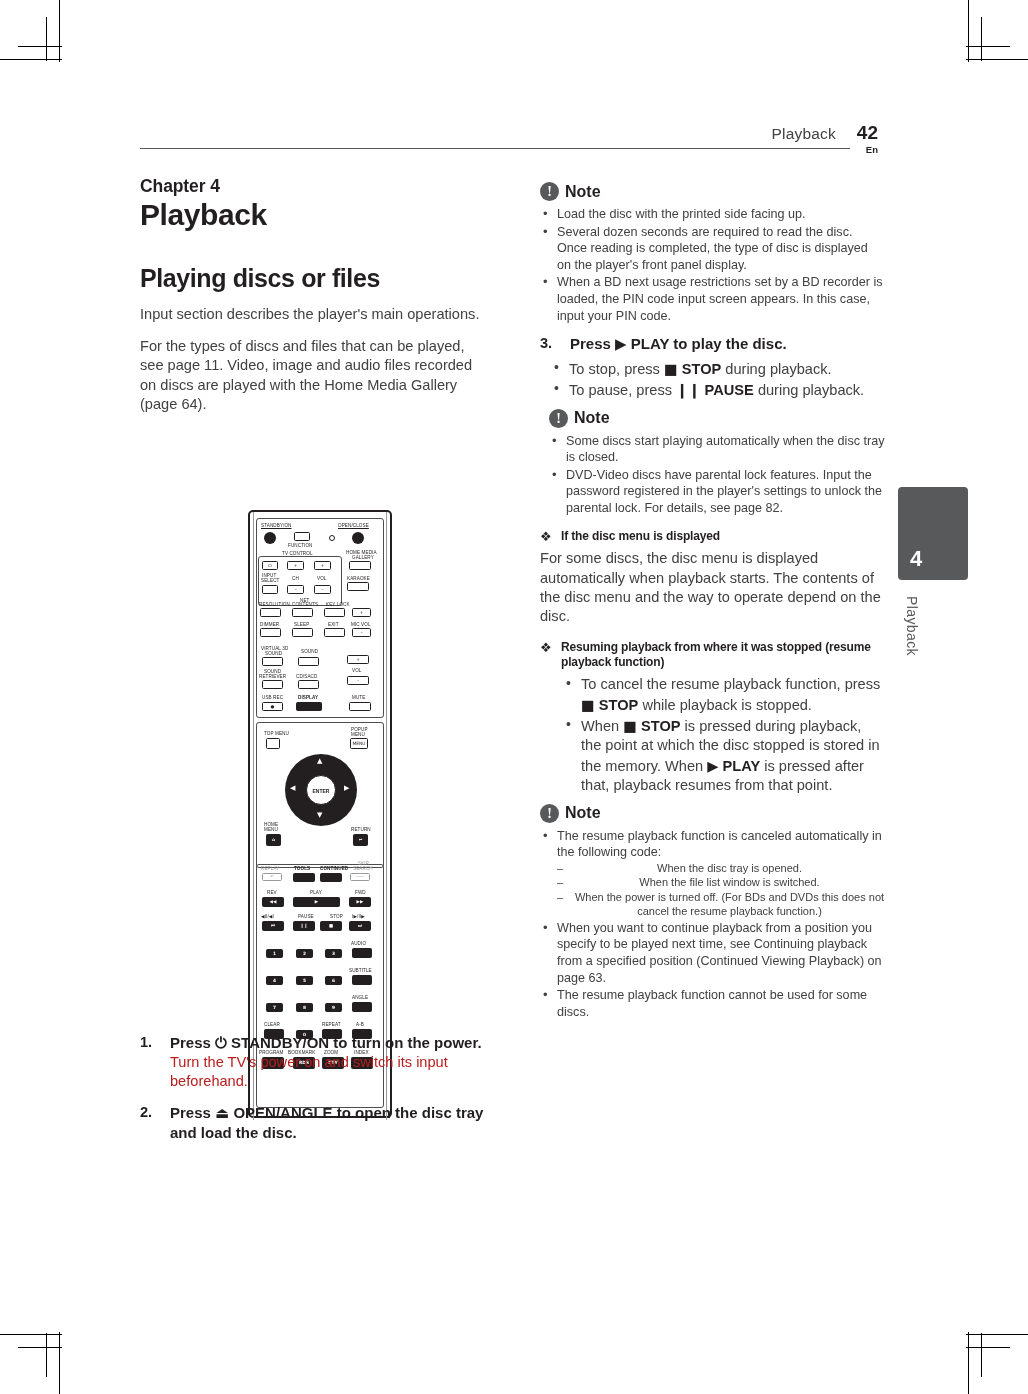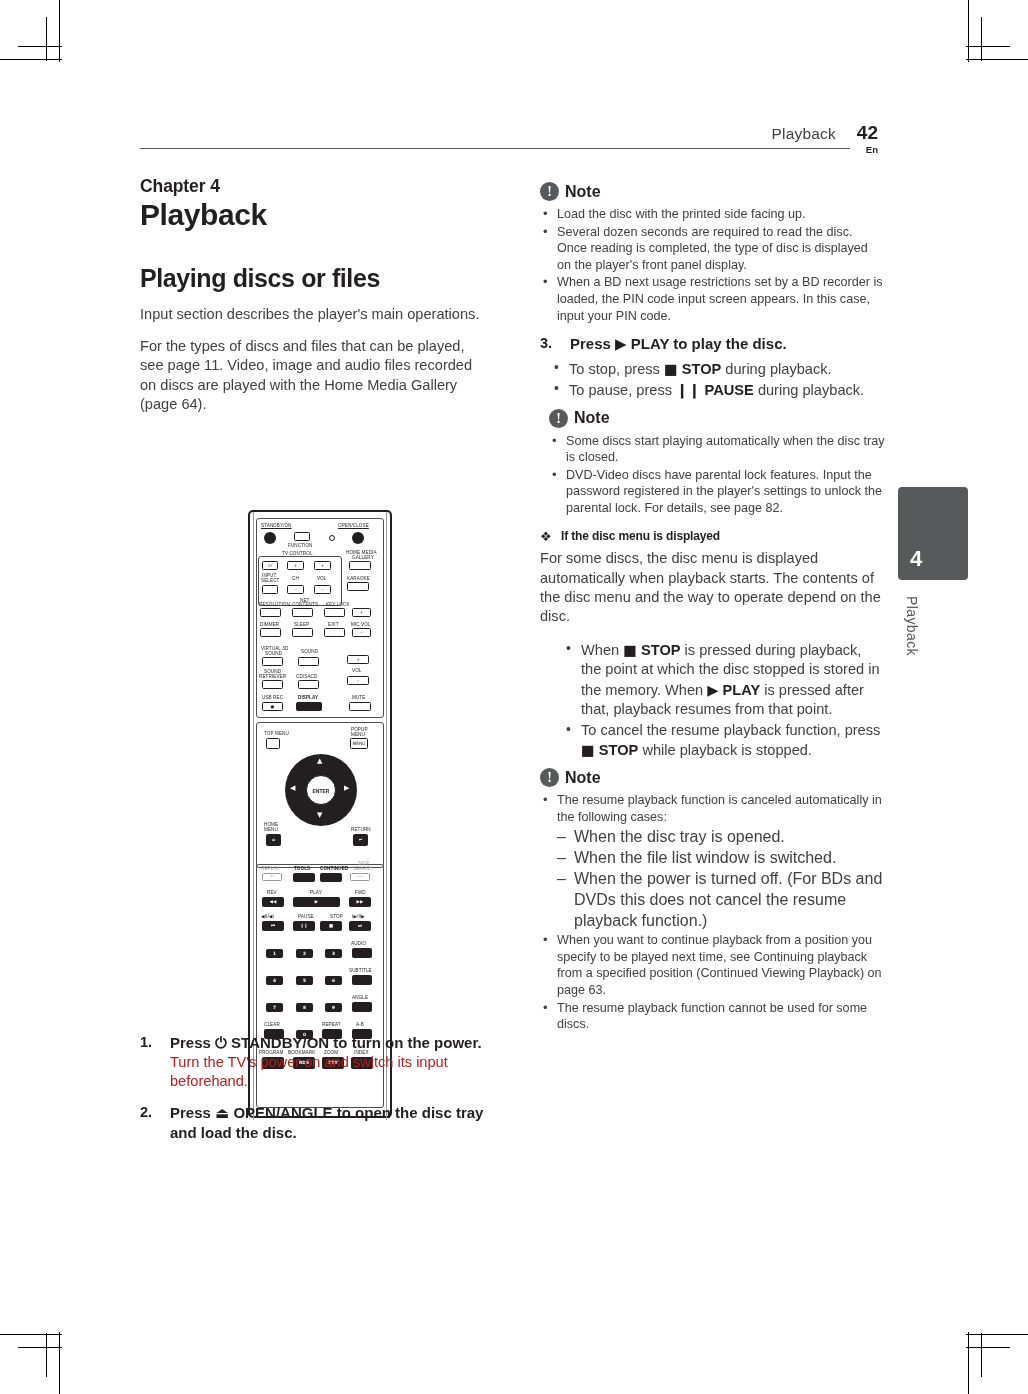--- a/index.html
+++ b/index.html
@@ -176,23 +176,24 @@
     content: "\2022";
     position: absolute;
     left: 3px; top: -1px;
     color: #414042;
     font-size: 13px;
   }
   ul.subdash { list-style: none; margin: 0; padding: 0; }
   ul.subdash > li {
     position: relative;
     padding-left: 17px;
-    font-size: 16px;
+    font-size: 11px;
     line-height: 1.32;
     color: #414042;
+    text-align: center;
   }
   ul.subdash > li::before {
     content: "\2013";
     position: absolute;
     left: 0; top: 0;
     color: #414042;
   }
 
   
   ul.bullets-lg { list-style: none; margin: 0 0 8px 0; padding: 0; }
@@ -697,32 +698,33 @@
       <div class="note-title">Note</div>
     </div>
     <ul class="notes" style="padding-left:9px;">
       <li>Some discs start playing automatically when the disc tray is closed.</li>
       <li>DVD-Video discs have parental lock features. Input the password registered in the player's settings to unlock the parental lock. For details, see page 82.</li>
     </ul>
 
     <div class="dia-head">If the disc menu is displayed</div>
     <p class="body">For some discs, the disc menu is displayed automatically when playback starts. The contents of the disc menu and the way to operate depend on the disc.</p>
 
+    <div class="dia-head">Resuming playback from where it was stopped (resume playback function)</div>
     <ul class="bullets-lg indent">
+      <li><span>To cancel the resume playback function, press </span><b class="kw glyph">■</b><b class="kw"> STOP</b><span> while playback is stopped.</span></li>
       <li><span>When </span><b class="kw glyph">■</b><b class="kw"> STOP</b><span> is pressed during playback, the point at which the disc stopped is stored in the memory. When </span><b class="kw glyph">▶</b><b class="kw"> PLAY</b><span> is pressed after that, playback resumes from that point.</span></li>
-      <li><span>To cancel the resume playback function, press </span><b class="kw glyph">■</b><b class="kw"> STOP</b><span> while playback is stopped.</span></li>
     </ul>
 
     <div class="note-head">
       <div class="note-badge">!</div>
       <div class="note-title">Note</div>
     </div>
     <ul class="notes">
       <li>
-        <span>The resume playback function is canceled automatically in the following cases:</span>
+        <span>The resume playback function is canceled automatically in the following code:</span>
         <ul class="subdash">
           <li>When the disc tray is opened.</li>
           <li>When the file list window is switched.</li>
           <li>When the power is turned off. (For BDs and DVDs this does not cancel the resume playback function.)</li>
         </ul>
       </li>
       <li>When you want to continue playback from a position you specify to be played next time, see Continuing playback from a specified position (Continued Viewing Playback) on page 63.</li>
       <li>The resume playback function cannot be used for some discs.</li>
     </ul>
 

